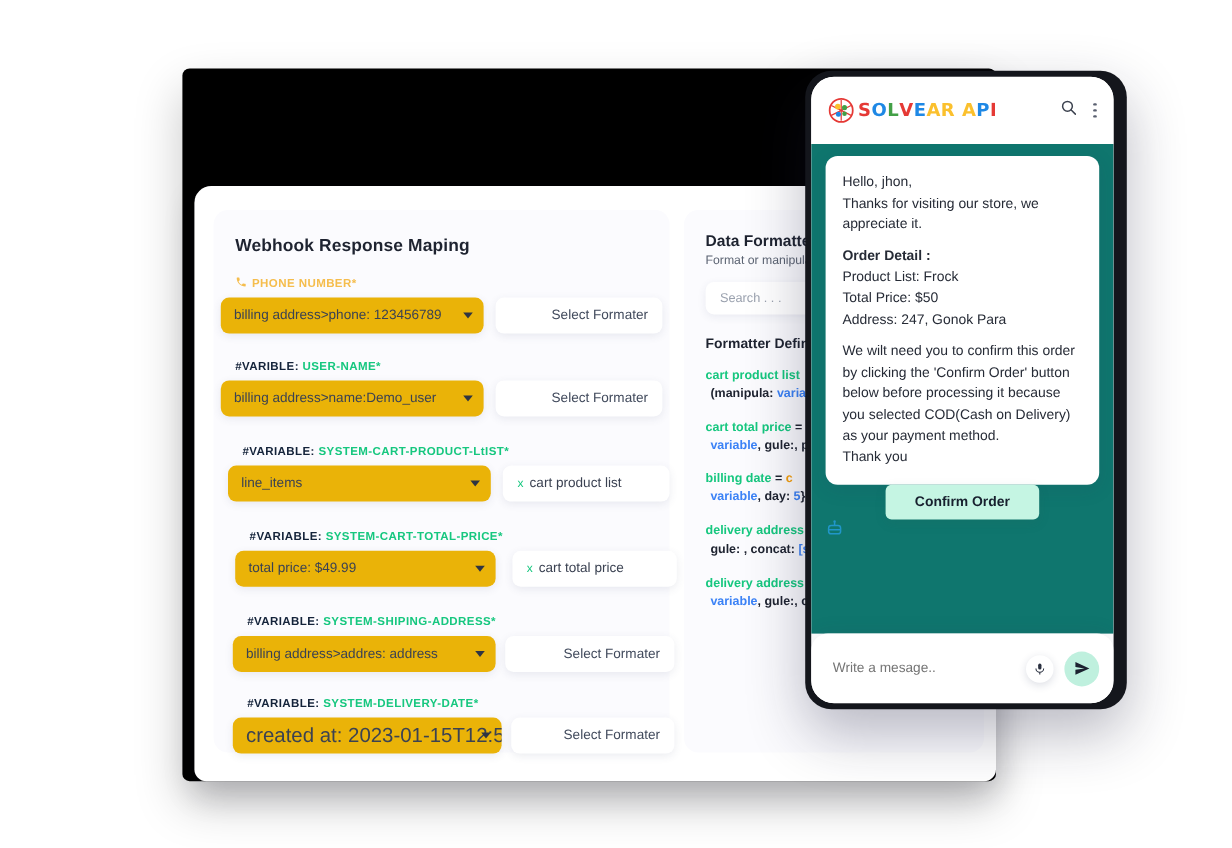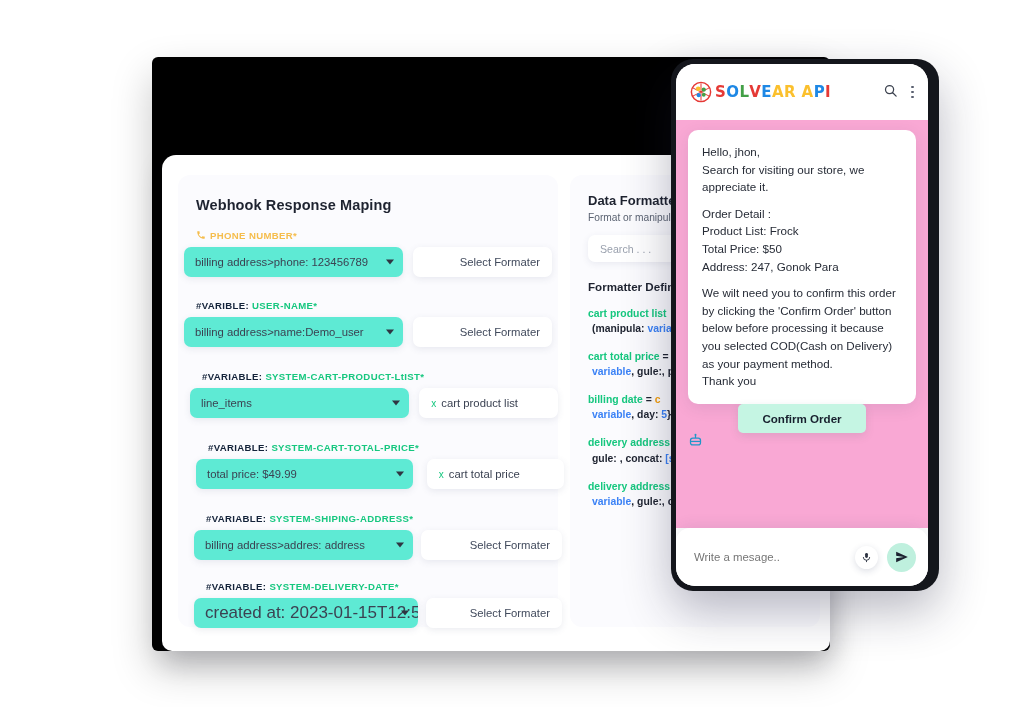--- a/index.html
+++ b/index.html
@@ -57,21 +57,21 @@
     margin:0 0 6px 12px;white-space:nowrap;
   }
   .lbl-hash{color:#14233a;}
   .lbl-green{color:#16c77f;}
   .lbl-amber{color:#f5bd4d;}
   .phone-ico{display:inline-block;margin-right:4px;transform:translateY(1px);}
 
   .row-controls{display:flex;gap:10px;align-items:center;}
   .select-box{
     position:relative;
-    background:#5eead4;
+    background:#eab308;
     border-radius:7px;
     height:30px;
     box-shadow:0 2px 7px rgba(60,70,110,.10);
     display:flex;align-items:center;
     padding:0 22px 0 11px;
     font-size:11.3px;color:#3b4252;
     white-space:nowrap;overflow:hidden;
   }
   .select-box .caret{
     position:absolute;right:9px;top:50%;
@@ -155,35 +155,35 @@
   #brand-mark{width:22px;height:22px;flex:0 0 22px;}
   #brand-text{font-size:15px;font-weight:800;letter-spacing:.4px;font-family:"DejaVu Sans",sans-serif;}
   #brand-text span{display:inline-block;}
   .hdr-actions{margin-left:auto;display:flex;align-items:center;gap:11px;}
   .kebab{display:flex;flex-direction:column;gap:2.5px;align-items:center;padding:2px;}
   .kebab i{width:2.6px;height:2.6px;border-radius:50%;background:#5a6070;display:block;}
 
   
   #chat-body{
     flex:1 1 auto;
-    background:#f9a8d4;
+    background:#0f766e;
     padding:10px 12px 20px 12px;
     position:relative;
     overflow:hidden;
   }
   #msg-bubble{
     background:#ffffff;
     border-radius:10px;
     box-shadow:0 4px 16px rgba(40,50,90,.10);
     padding:13px 14px 14px 14px;
     font-size:11.6px;line-height:1.52;color:#262b36;
   }
   #msg-bubble p{margin:0;}
   .gap{height:9px;}
-  .bold{font-weight:400;}
+  .bold{font-weight:700;}
   #confirm-wrap{display:flex;justify-content:center;}
   #confirm-order{
     background:#c5f5e3;
     color:#17202e;
     font-size:11.6px;font-weight:700;
     padding:8px 24px;
     border-radius:5px;
     box-shadow:0 3px 10px rgba(40,90,80,.12);
   }
   #bot-avatar{
@@ -381,21 +381,21 @@
             <i></i>
             <i></i>
             <i></i>
           </span>
       </div>
     </header>
 
     <div id="chat-body">
       <div id="msg-bubble">
         <p>Hello, jhon,</p>
-        <p>Search for visiting our store, we</p>
+        <p>Thanks for visiting our store, we</p>
         <p>appreciate it.</p>
         <div class="gap"></div>
         <p class="bold">Order Detail :</p>
         <p>Product List: Frock</p>
         <p>Total Price: $50</p>
         <p>Address: 247, Gonok Para</p>
         <div class="gap"></div>
         <p>We wilt need you to confirm this order by clicking the 'Confirm Order' button below before processing it because you selected COD(Cash on Delivery) as your payment method.</p>
         <p>Thank you</p>
       </div>

